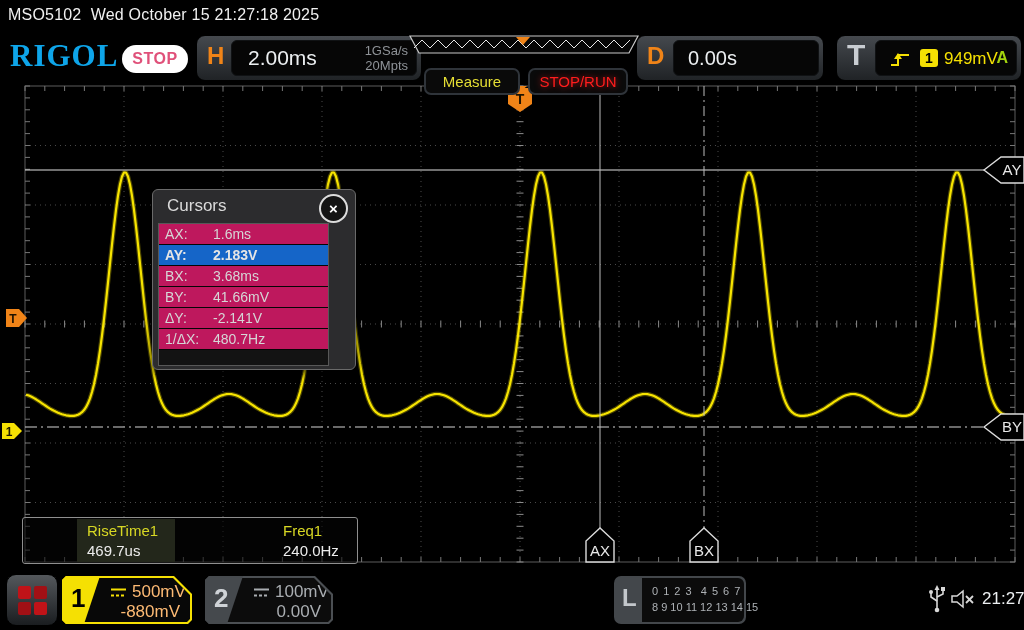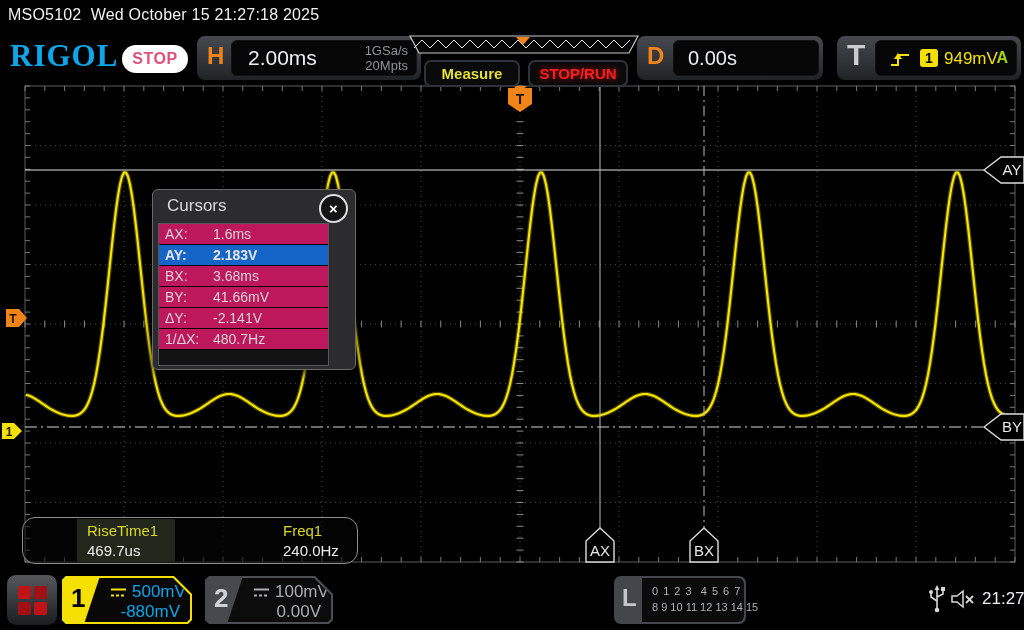--- a/index.html
+++ b/index.html
@@ -26,41 +26,41 @@
   #dpanel .biglabel{left:10px;color:#f08418;}
   #dinner{left:36px;width:144px;}
   #ddelay{position:absolute;left:14px;top:6px;color:#eceff1;font-size:20px;}
   #tpanel{left:836px;top:35px;width:184px;height:44px;}
   #tpanel .biglabel{left:10px;color:#c9cdd2;font-size:30px;top:2px;}
   #tinner{left:38px;width:140px;}
   #tch{position:absolute;left:44px;top:8px;width:18px;height:18px;background:#f5e003;border-radius:3px;
        color:#000;font-weight:bold;font-size:14px;text-align:center;line-height:18px;}
   #tlevel{position:absolute;left:68px;top:8px;color:#f5e003;font-size:17px;}
   #tmode{position:absolute;right:8px;top:8px;color:#a3d40e;font-size:16px;font-weight:bold;}
-  .hbtn{position:absolute;top:60px;height:23px;background:#0a0a0a;border:2px solid #2f343a;
+  .hbtn{position:absolute;top:68px;height:23px;background:#0a0a0a;border:2px solid #2f343a;
         border-radius:7px;display:flex;align-items:center;justify-content:center;
-        font-size:15px;font-weight:bold;}
+        font-size:15px;font-weight:normal;}
   #measurebtn{left:424px;width:92px;color:#e6df34;}
   #stoprunbtn{left:528px;width:96px;color:#ff1d1d;text-shadow:0 0 6px rgba(255,30,30,.7);}
   #stripsvg{left:408px;top:35px;}
   
   #dialog{left:152px;top:189px;width:181px;height:179px;background:#2c2c2e;border:1px solid #6a6a6a;
           border-radius:6px;box-shadow:0 3px 10px rgba(0,0,0,.8);z-index:30;padding-left:21px;}
   #dialogtitle{position:absolute;left:14px;top:6px;color:#dadada;font-size:17px;}
   #dialogclose{position:absolute;right:7px;top:4px;width:25px;height:25px;border-radius:50%;
           border:2px solid #dcdcdc;background:#141414;color:#fff;font-size:15px;font-weight:bold;
           display:flex;align-items:center;justify-content:center;line-height:1;}
   #dialoglist{position:absolute;left:5px;top:33px;width:169px;height:141px;background:#131313;
           border:1px solid #585858;}
   .curow{height:20px;display:flex;align-items:center;font-size:14px;color:#d6d6d6;
          border-bottom:1px solid #060606;background:#be185d;}
   .curow .cl{width:48px;padding-left:6px;}
   .curow.sel{background:#1565c8;color:#e5e5e5;font-weight:bold;}
   
-  #measpanel{left:22px;top:517px;width:334px;height:45px;border:1px solid #8f8f8f;border-radius:13px;
+  #measpanel{left:22px;top:517px;width:334px;height:45px;border:1px solid #8f8f8f;border-radius:3px;
           background:rgba(5,5,5,.55);z-index:20;}
   .mcell{position:absolute;top:1px;bottom:1px;width:98px;}
   .mcell .ml{position:absolute;left:10px;top:3px;color:#d8d824;font-size:15px;}
   .mcell .mv{position:absolute;left:10px;top:23px;color:#ececec;font-size:15px;}
   #mc0{left:54px;background:#23271b;}
   #mc1{left:152px;background:#23271b;}
   #mc2{left:250px;width:102px;}
   
   #menubtn{left:6px;top:574px;width:50px;height:50px;border-radius:10px;
            background:linear-gradient(#54585c,#1a1d20);border:1px solid #000;}
@@ -68,21 +68,21 @@
   .chwrap{top:576px;height:48px;}
   #ch1wrap{left:62px;width:130px;background:#f5e003;
            clip-path:polygon(0 4px,4px 0,calc(100% - 18px) 0,100% 18px,100% calc(100% - 4px),calc(100% - 4px) 100%,4px 100%,0 calc(100% - 4px));}
   #ch1body{position:absolute;left:2px;top:2px;right:2px;bottom:2px;background:#080808;
            clip-path:polygon(0 3px,3px 0,calc(100% - 17px) 0,100% 17px,100% calc(100% - 3px),calc(100% - 3px) 100%,3px 100%,0 calc(100% - 3px));}
   #ch1tab{position:absolute;left:0;top:0;bottom:0;width:38px;background:#f5e003;
           clip-path:polygon(0 0,100% 0,58% 100%,0 100%);}
   #ch1tab span{position:absolute;left:9px;top:7px;color:#000;font-weight:bold;font-size:26px;}
   .chline1{position:absolute;left:46px;top:4px;font-size:17px;display:flex;align-items:center;gap:5px;}
   .chline2{position:absolute;right:10px;top:24px;font-size:17px;}
-  #ch1body .chline1,#ch1body .chline2{color:#0ea5e9;}
+  #ch1body .chline1,#ch1body .chline2{color:#fdba74;}
   #ch2wrap{left:205px;width:128px;background:#4b4f53;
            clip-path:polygon(0 4px,4px 0,calc(100% - 18px) 0,100% 18px,100% calc(100% - 4px),calc(100% - 4px) 100%,4px 100%,0 calc(100% - 4px));}
   #ch2body{position:absolute;left:2px;top:2px;right:2px;bottom:2px;background:#0c0c0c;
            clip-path:polygon(0 3px,3px 0,calc(100% - 17px) 0,100% 17px,100% calc(100% - 3px),calc(100% - 3px) 100%,3px 100%,0 calc(100% - 3px));}
   #ch2tab{position:absolute;left:0;top:0;bottom:0;width:38px;background:#45494d;
           clip-path:polygon(0 0,100% 0,58% 100%,0 100%);}
   #ch2tab span{position:absolute;left:9px;top:7px;color:#cfd3d7;font-weight:bold;font-size:26px;}
   #ch2body .chline1,#ch2body .chline2{color:#a9adb1;}
   #labox{left:614px;top:576px;width:132px;height:48px;background:#43474b;border-radius:7px;}
   #labody{position:absolute;left:28px;top:2px;right:2px;bottom:2px;background:#0b0b0b;border-radius:0 6px 6px 0;}

